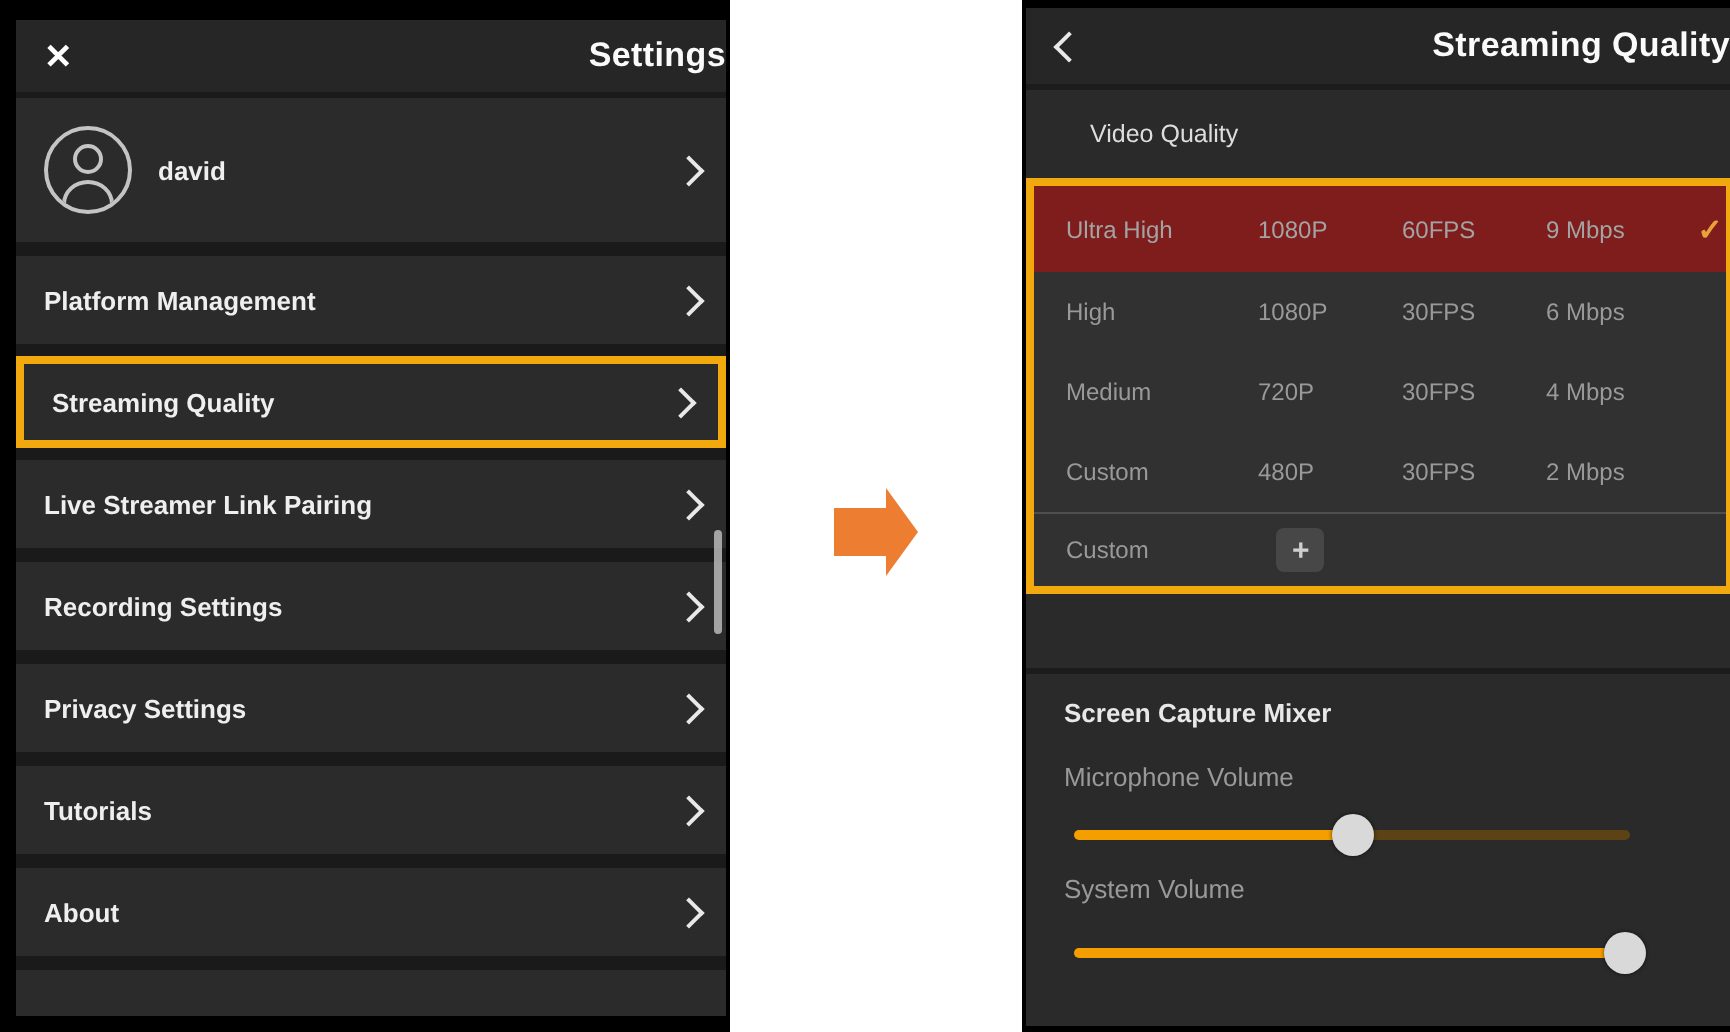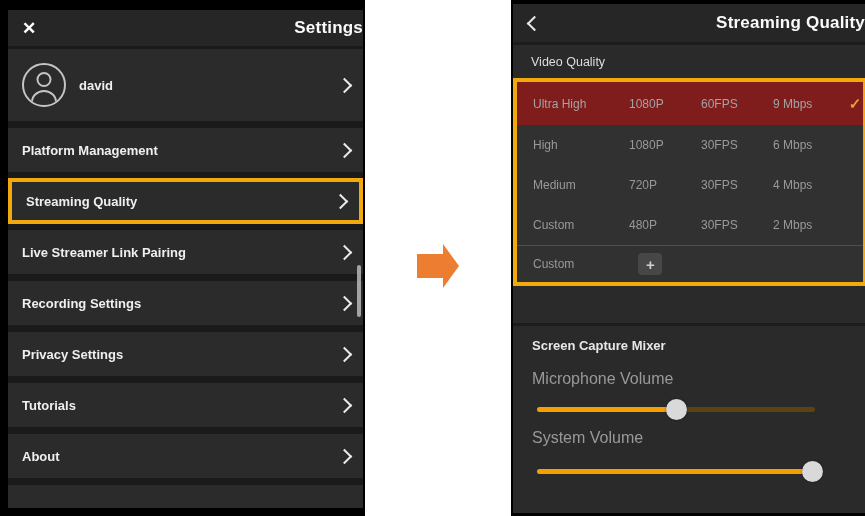--- a/index.html
+++ b/index.html
@@ -30,33 +30,33 @@
   .row-item{height:44px;}
   .row-hl{border:4px solid #F2A90E;height:46px;margin-top:-1px;margin-bottom:6px;}
   .row-empty{height:28px;margin-bottom:0;}
   .avatar{width:40px;height:40px;border:2px solid #c4c4c4;border-radius:50%;position:relative;overflow:hidden;margin-right:13px;flex:none;}
   .avatar::before{content:'';position:absolute;left:50%;top:7px;transform:translateX(-50%);width:11px;height:11px;border:2px solid #c4c4c4;border-radius:50%;}
   .avatar::after{content:'';position:absolute;left:50%;top:25px;transform:translateX(-50%);width:22px;height:20px;border:2px solid #c4c4c4;border-radius:50% 50% 0 0;}
   .scrollthumb{position:absolute;right:2px;top:255px;width:4px;height:52px;background:#b9b9b9;border-radius:2px;opacity:.85;}
 
   
   .divider3{height:3px;background:#1c1c1c;}
-  .sec-label{height:33px;display:flex;align-items:center;padding-left:18px;color:#dddddd;font-size:12.5px;}
+  .sec-label{height:44px;display:flex;align-items:center;padding-left:32px;color:#dddddd;font-size:12.5px;}
   .qtable{border:4px solid #F2A90E;background:#313131;box-sizing:border-box;margin-right:-2px;}
   .qrow{display:grid;grid-template-columns:96px 72px 72px 78px 1fr;align-items:center;padding-left:16px;height:40px;color:#999999;font-size:12px;cursor:pointer;}
   .qrow.first{height:43px;}
   .qrow.selected{background:#7f1d1d;color:#a3a3a3;}
   .qcheck{color:#E9A13B;font-size:15px;font-weight:bold;justify-self:center;margin-left:-4px;}
   .qdivider{height:1px;background:#4f4f4f;}
   .qrow-custom{display:flex;align-items:center;padding-left:16px;height:36px;color:#999999;font-size:12px;}
   .plus-btn{width:24px;height:22px;background:#474747;border-radius:4px;margin-left:64px;display:flex;align-items:center;justify-content:center;color:#cfcfcf;font-size:15px;font-weight:bold;cursor:pointer;line-height:1;}
   .spacer36{height:37px;}
   .mixer{padding:12px 19px 0 19px;}
   .mixer-title{color:#e8e8e8;font-size:13px;font-weight:bold;}
-  .slider-label{color:#999999;font-size:16px;margin-top:17px;}
+  .slider-label{color:#999999;font-size:13px;margin-top:17px;}
   .slider{position:relative;width:278px;height:5px;background:#5c4215;border-radius:3px;margin-top:19px;margin-left:5px;cursor:pointer;}
   .slider .fill{position:absolute;left:0;top:0;height:100%;background:#F59E00;border-radius:3px;}
   .slider .thumb{position:absolute;top:50%;width:21px;height:21px;margin-top:-10.5px;border-radius:50%;background:#d9d9d9;box-shadow:0 0 2px rgba(0,0,0,.6);cursor:grab;}
   .slider2{margin-top:22px;}
 
   
   .arrow-rect{position:absolute;left:417px;top:254px;width:27px;height:24px;background:#ED7D31;}
   .arrow-tri{position:absolute;left:443px;top:244px;width:0;height:0;border-top:22px solid transparent;border-bottom:22px solid transparent;border-left:16px solid #ED7D31;}
 </style>
 </head>

